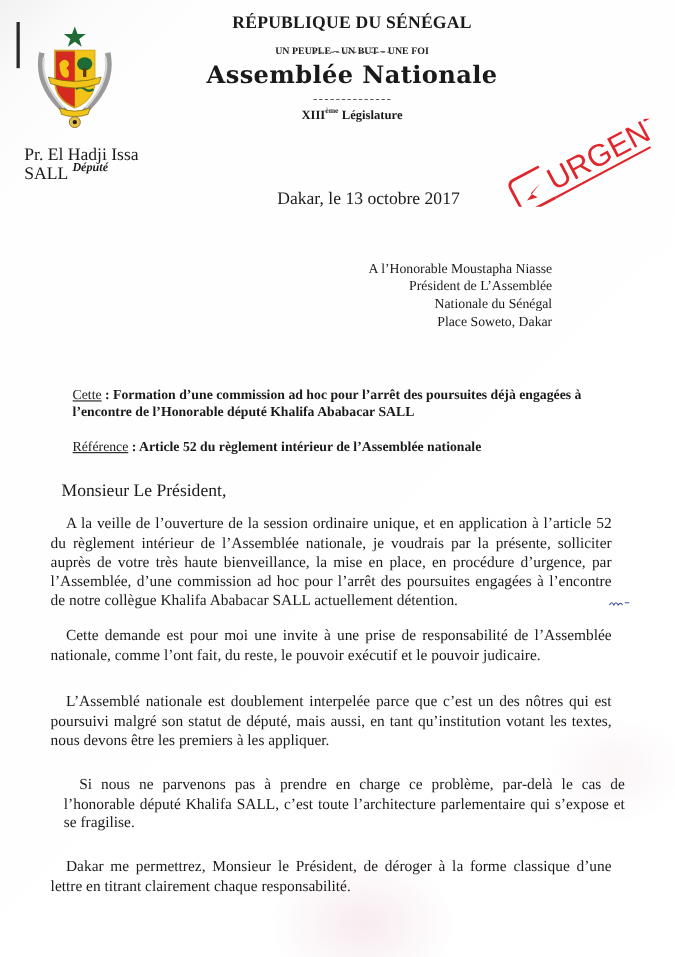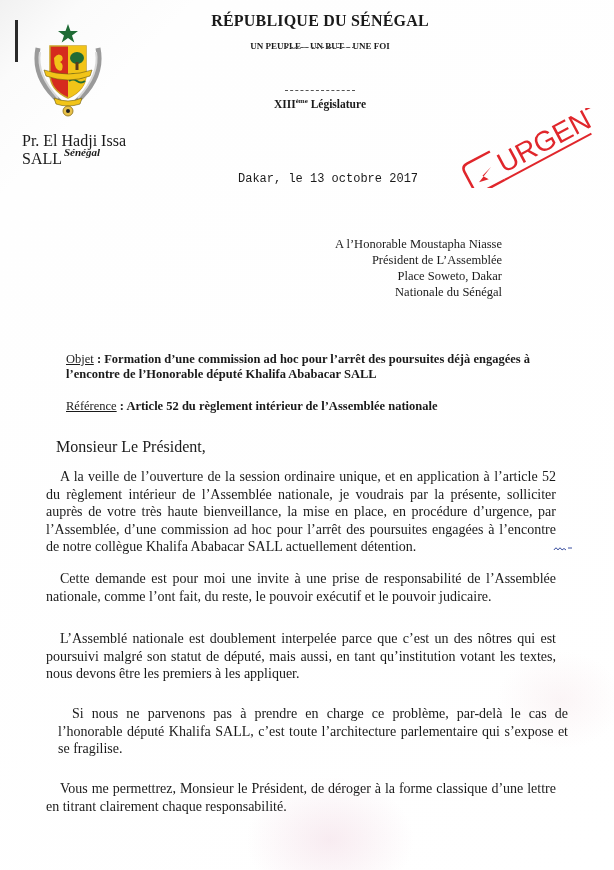--- a/index.html
+++ b/index.html
@@ -28,21 +28,21 @@
   .dots2 { top:90px; }
   .hdr-assembly { top:55px; font-size:22px; font-family:"DejaVu Serif", serif; letter-spacing:0.3px; font-weight:bold; }
   .hdr-leg { top:97px; font-size:11.5px; }
   .hdr-leg sup { font-size:7px; }
 
   .sender-name { left:22px; top:132px; width:120px; text-align:left; font-size:16px; }
   .sender-title { left:22px; top:146px; width:120px; text-align:center; font-size:11px; font-style:italic; font-weight:bold; }
 
   .stamp { left:452px; top:108px; width:140px; height:80px; }
 
-  .date { left:238px; top:172px; font-size:12px;font-family:Liberation Mono, monospace; }
+  .date { left:252px; top:172px; font-size:16px; }
 
   .addr { right:112px; width:260px; text-align:right; font-size:12.5px; line-height:16px; top:236px; }
 
   .obj { left:66px; top:352px; width:490px; font-size:12.5px; line-height:15px; font-weight:bold; }
   .obj u, .ref u { font-weight:normal; }
   .ref { left:66px; top:399px; width:490px; font-size:12.5px; font-weight:bold; }
 
   .salutation { left:56px; top:438px; font-size:16px; }
 
   .para { left:46px; width:510px; font-size:14px; line-height:17.6px; text-align:justify; }
@@ -84,52 +84,53 @@
     <path d="M14 52 Q38 60 62 52 L60 58 Q38 66 16 58 Z" fill="#f2c418" stroke="#6b5a10" stroke-width="0.6"></path>
     <path d="M24 80 Q38 86 52 80 L50 86 Q38 90 26 86 Z" fill="#f2c418" stroke="#6b5a10" stroke-width="0.6"></path>
 
     <circle cx="38" cy="93" r="5" fill="#e8c14a" stroke="#8a6d12" stroke-width="0.8"></circle>
     <circle cx="38" cy="93" r="2" fill="#222"></circle>
   </svg>
 
   <div class="abs hdr hdr-rep">RÉPUBLIQUE DU SÉNÉGAL</div>
   <div class="abs hdr hdr-motto">UN PEUPLE – UN BUT – UNE FOI</div>
   <div class="abs dots dots1"></div>
+  <div class="abs hdr hdr-assembly">Assemblée Nationale</div>
   <div class="abs dots dots2"></div>
   <div class="abs hdr hdr-leg"><span>XIII</span><sup>ème</sup><span> Législature</span></div>
 
   <div class="abs sender-name">Pr. El Hadji Issa SALL</div>
-  <div class="abs sender-title">Sénégal</div>
+  <div class="abs sender-title">Député</div>
 
   <svg class="abs stamp" viewBox="0 0 140 80">
     <g transform="rotate(-28 70 40)" fill="none" stroke="#e0262b">
       <path d="M40 28 H14 Q8 28 8 34 V54 Q8 60 14 60 H40" stroke-width="2.5"></path>
       <polygon points="16,50 34,42 22,46 26,52" fill="#e0262b" stroke="none"></polygon>
       <text x="42" y="54" font-family="Liberation Sans, sans-serif" font-size="28" fill="#e0262b" stroke="none">URGENT</text>
       <line x1="40" y1="60" x2="138" y2="60" stroke-width="2"></line>
     </g>
   </svg>
 
   <div class="abs date">Dakar, le 13 octobre 2017</div>
 
   <div class="abs addr">
     <div>A l’Honorable Moustapha Niasse</div>
     <div>Président de L’Assemblée</div>
+    <div>Nationale du Sénégal</div>
     <div>Place Soweto, Dakar</div>
-    <div>Nationale du Sénégal</div>
   </div>
 
-  <div class="abs obj"><u>Objet</u><span> : Formation d’une commission ad hoc pour l’arrêt des poursuites déjà engagées à l’encontre de l’Honorable député Khalifa Ababacar SALL</span></div>
+  <div class="abs obj"><u>Cette</u><span> : Formation d’une commission ad hoc pour l’arrêt des poursuites déjà engagées à l’encontre de l’Honorable député Khalifa Ababacar SALL</span></div>
 
   <div class="abs ref"><u>Référence</u><span> : Article 52 du règlement intérieur de l’Assemblée nationale</span></div>
 
   <div class="abs salutation">Monsieur Le Président,</div>
 
   <div class="abs para p1"><span class="indent"></span><span>A la veille de l’ouverture de la session ordinaire unique, et en application à l’article 52 du règlement intérieur de l’Assemblée nationale, je voudrais par la présente, solliciter auprès de votre très haute bienveillance, la mise en place, en procédure d’urgence, par l’Assemblée, d’une commission ad hoc pour l’arrêt des poursuites engagées à l’encontre de notre collègue Khalifa Ababacar SALL actuellement détention.</span></div>
   <svg class="abs scribble" viewBox="0 0 20 8">
     <path d="M1 6 q2 -4 4 0 q2 -4 4 0 q2 -3 4 0 M15 4 h4" stroke="#3a4fa0" stroke-width="1" fill="none"></path>
   </svg>
   <div class="abs para p2"><span class="indent"></span><span>Cette demande est pour moi une invite à une prise de responsabilité de l’Assemblée nationale, comme l’ont fait, du reste, le pouvoir exécutif et le pouvoir judicaire.</span></div>
   <div class="abs para p3"><span class="indent"></span><span>L’Assemblé nationale est doublement interpelée parce que c’est un des nôtres qui est poursuivi malgré son statut de député, mais aussi, en tant qu’institution votant les textes, nous devons être les premiers à les appliquer.</span></div>
   <div class="abs para p4"><span class="indent"></span><span>Si nous ne parvenons pas à prendre en charge ce problème, par-delà le cas de l’honorable député Khalifa SALL, c’est toute l’architecture parlementaire qui s’expose et se fragilise.</span></div>
-  <div class="abs para p5"><span class="indent"></span><span>Vous me permettrez, Monsieur le Président, de déroger à la forme classique d’une lettre en titrant clairement chaque responsabilité.</span></div>
+  <div class="abs para p5"><span class="indent"></span><span>Dakar me permettrez, Monsieur le Président, de déroger à la forme classique d’une lettre en titrant clairement chaque responsabilité.</span></div>
 
 </div>
 
 </body></html>

